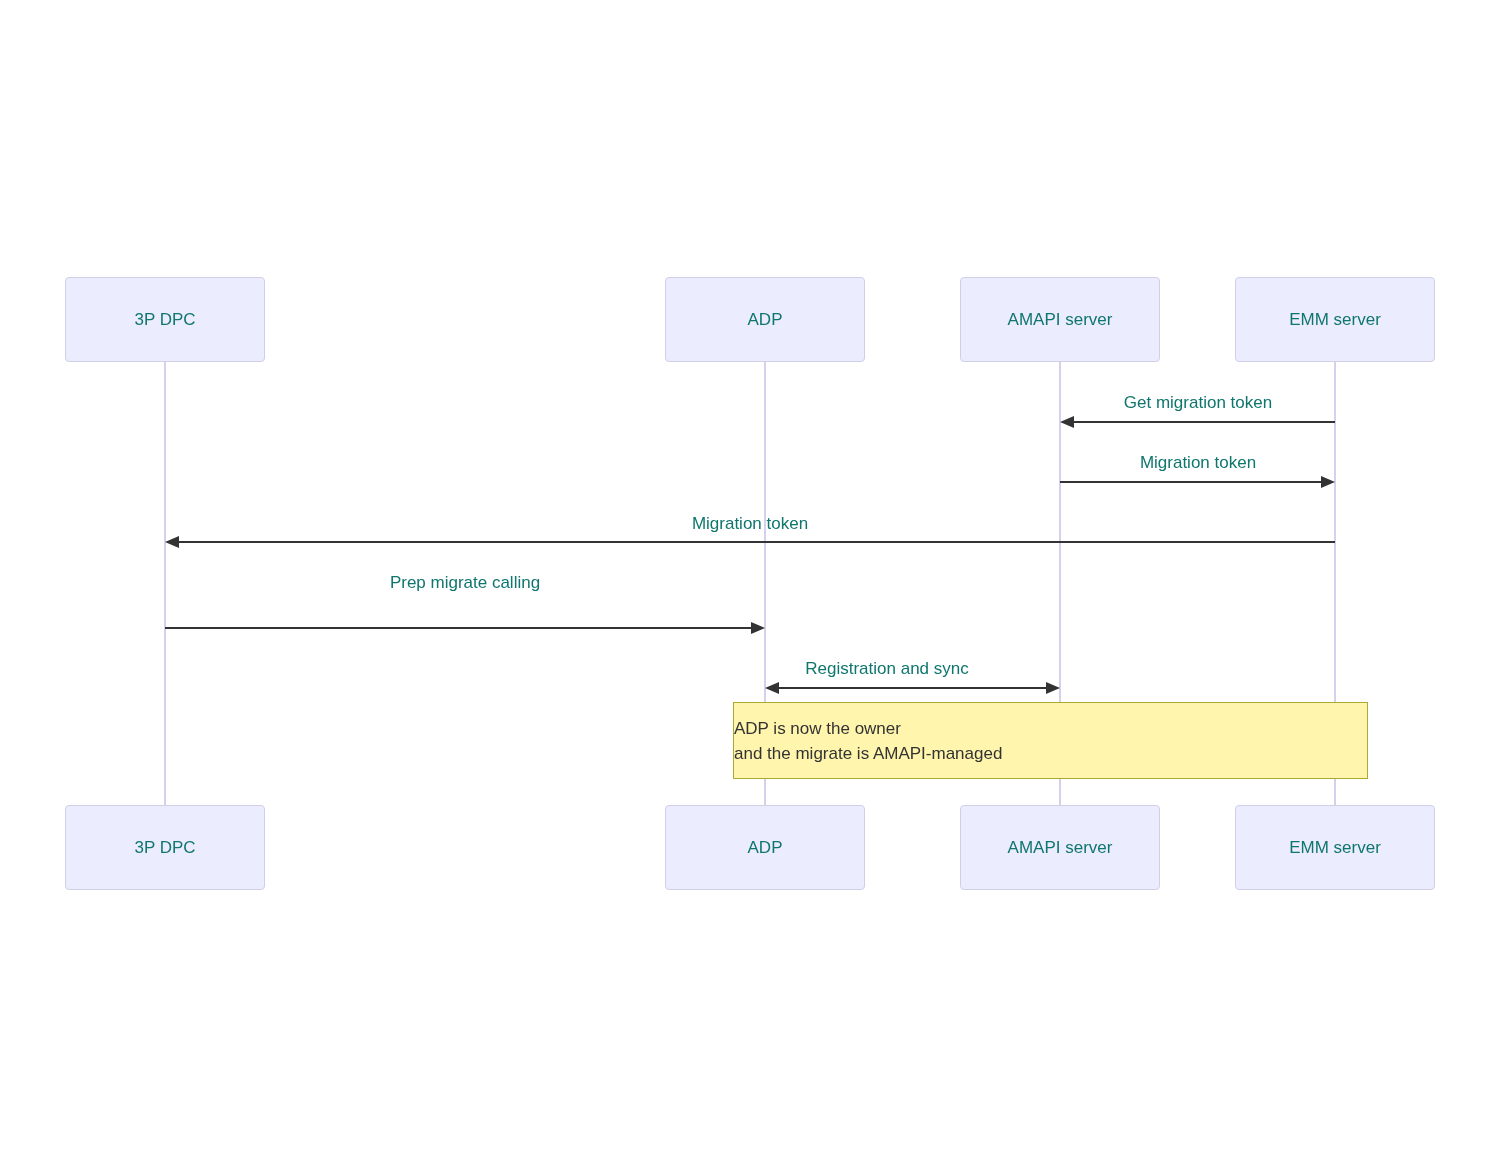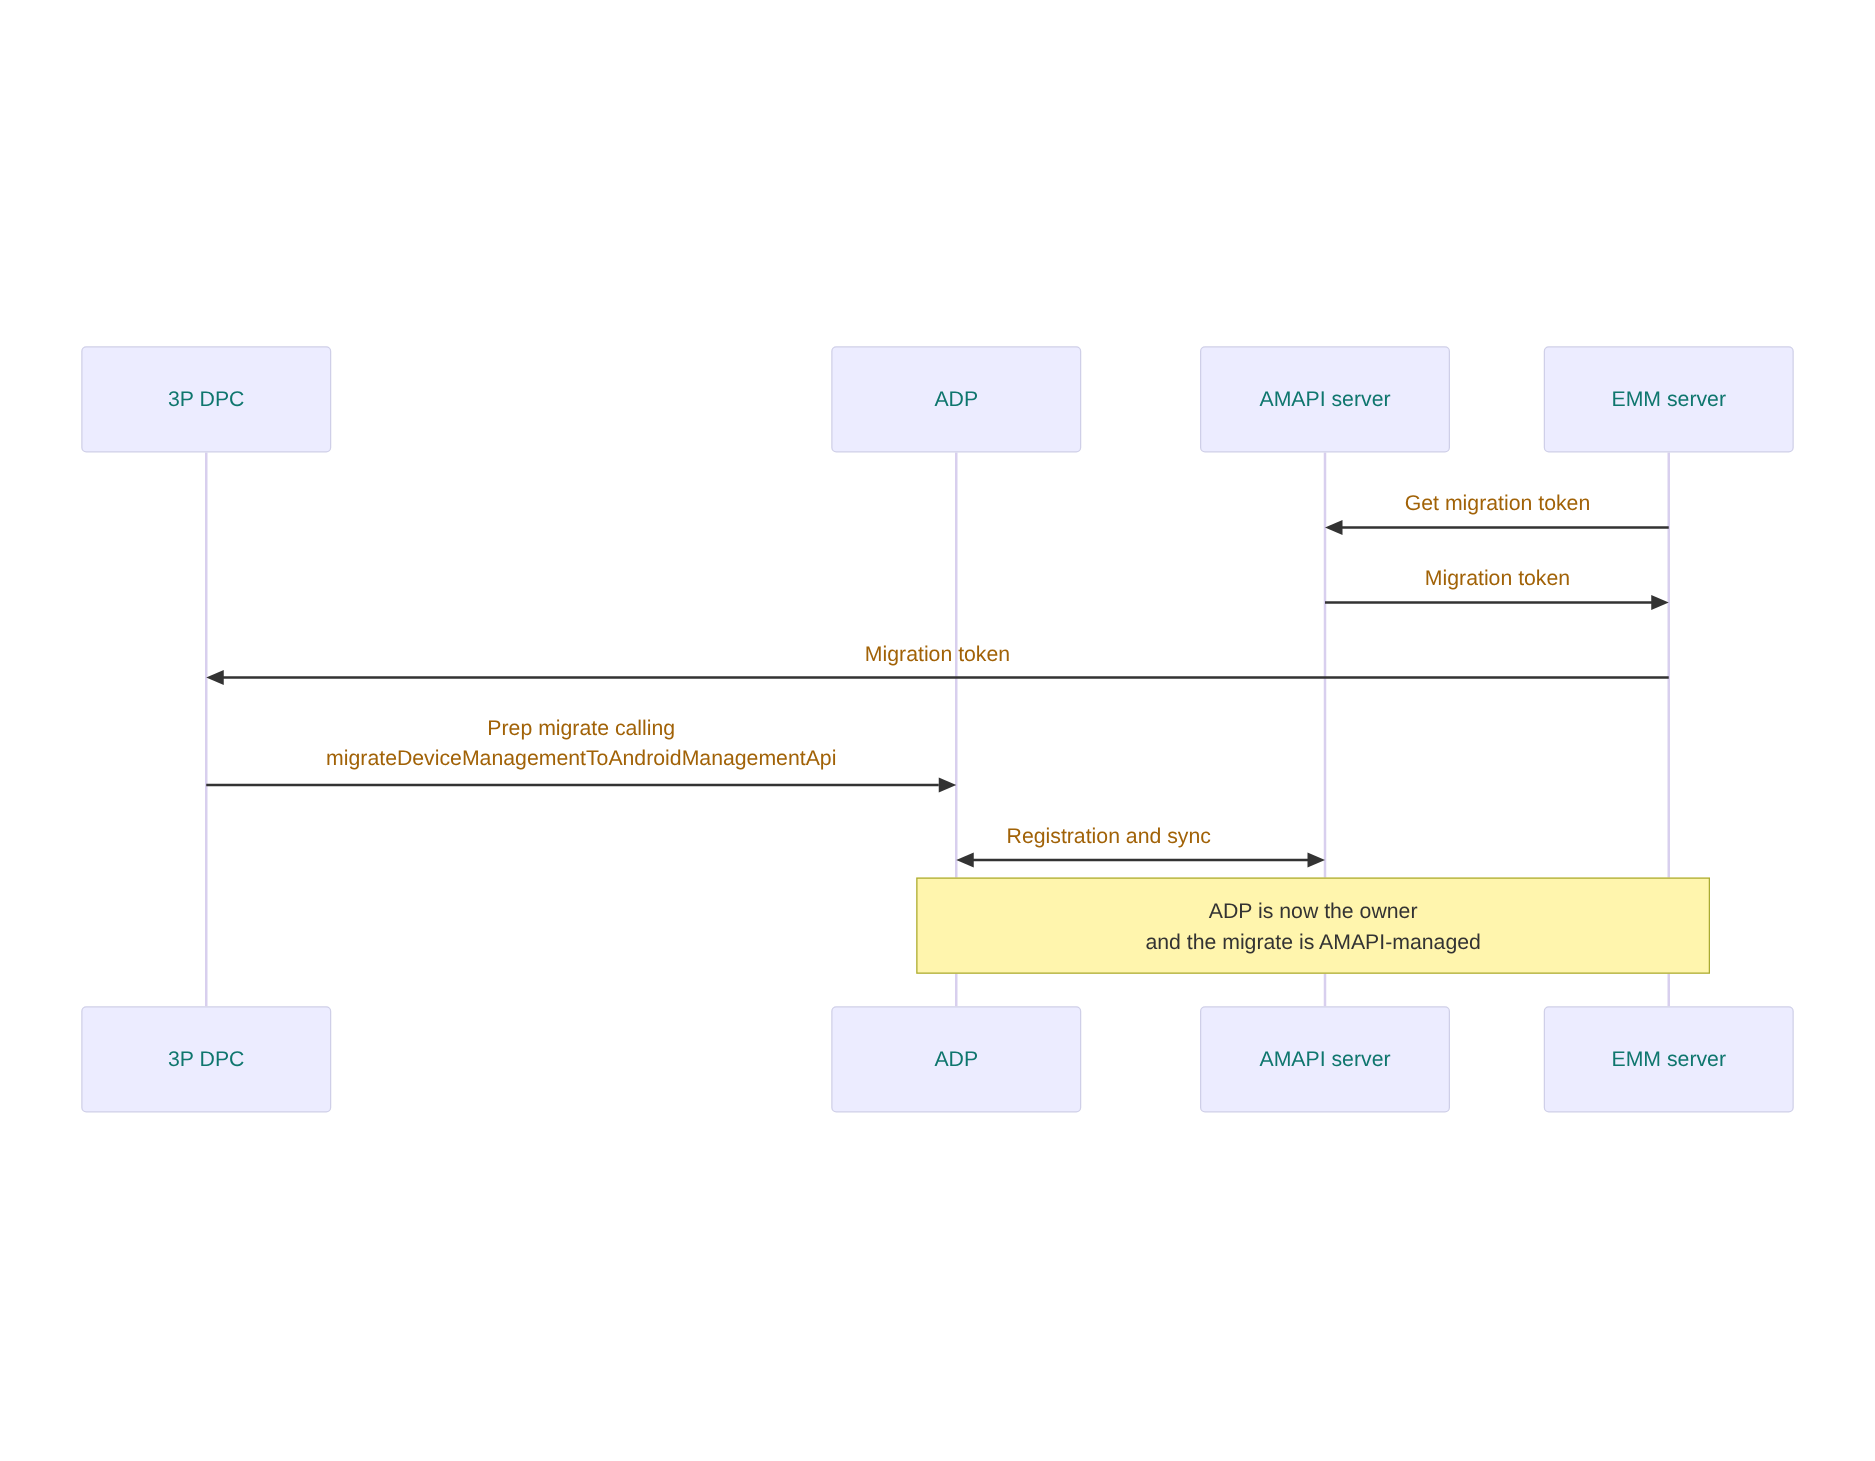--- a/index.html
+++ b/index.html
@@ -31,21 +31,21 @@
     align-items: center;
     justify-content: center;
     font-size: 17px;
     color: #0f766e;
   }
   .actor-row-top .actor { top: 277px; }
   .actor-row-bottom .actor { top: 805px; }
   .msg-label {
     position: absolute;
     font-size: 17px;
-    color: #a16207;
+    color: #0f766e;
     text-align: center;
     line-height: 24px;
     white-space: nowrap;
   }
   .msg-line {
     position: absolute;
     height: 2px;
     background: #333333;
   }
   .arrow-left {
@@ -66,21 +66,21 @@
     position: absolute;
     left: 733px;
     top: 702px;
     width: 635px;
     height: 77px;
     background: #fff5ad;
     border: 1px solid #aaaa33;
     box-sizing: border-box;
     display: flex;
     flex-direction: column;
-    align-items: center;
+    align-items: flex-start;
     justify-content: center;
     font-size: 17px;
     line-height: 25px;
     color: #333333;
     text-align: center;
   }
 </style>
 </head>
 <body>
 
@@ -113,21 +113,20 @@
   <div class="msg-label" style="left:1060px; width:276px; top:451px">Migration token</div>
   <div class="msg-line" style="left:1060px; width:262px; top:481px"></div>
   <div class="arrow-right" style="left:1321px; top:476px"></div>
 
   <div class="msg-label" style="left:165px; width:1170px; top:512px">Migration token</div>
   <div class="msg-line" style="left:178px; width:1157px; top:541px"></div>
   <div class="arrow-left" style="left:165px; top:536px"></div>
 
   <div class="msg-label" style="left:165px; width:600px; top:571px">
     <div>Prep migrate calling</div>
-    <div>migrateDeviceManagementToAndroidManagementApi</div>
   </div>
   <div class="msg-line" style="left:165px; width:586px; top:627px"></div>
   <div class="arrow-right" style="left:751px; top:622px"></div>
 
   <div class="msg-label" style="left:765px; width:244px; top:657px">Registration and sync</div>
   <div class="msg-line" style="left:778px; width:270px; top:687px"></div>
   <div class="arrow-left" style="left:765px; top:682px"></div>
   <div class="arrow-right" style="left:1046px; top:682px"></div>
 
   <div class="note">

